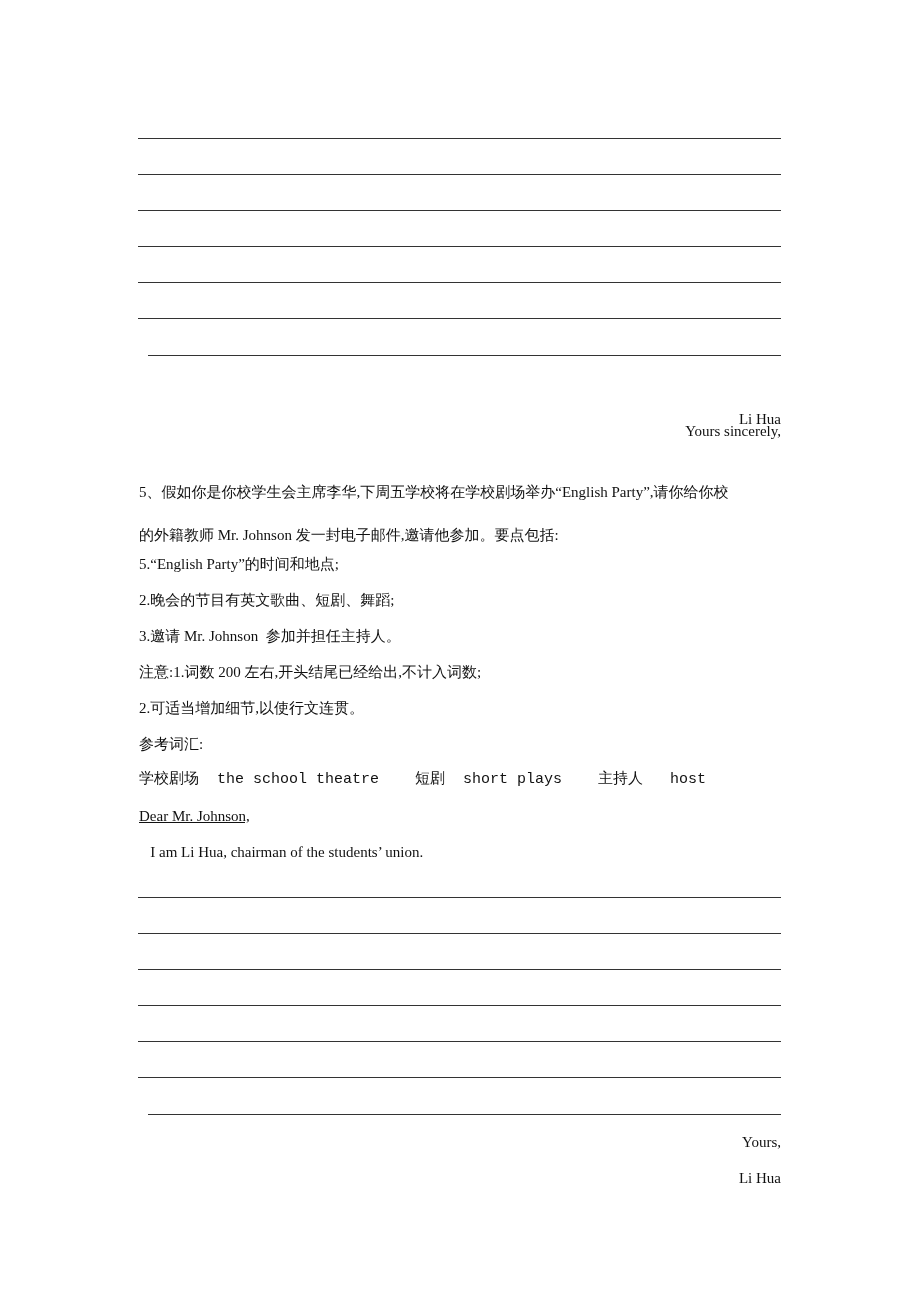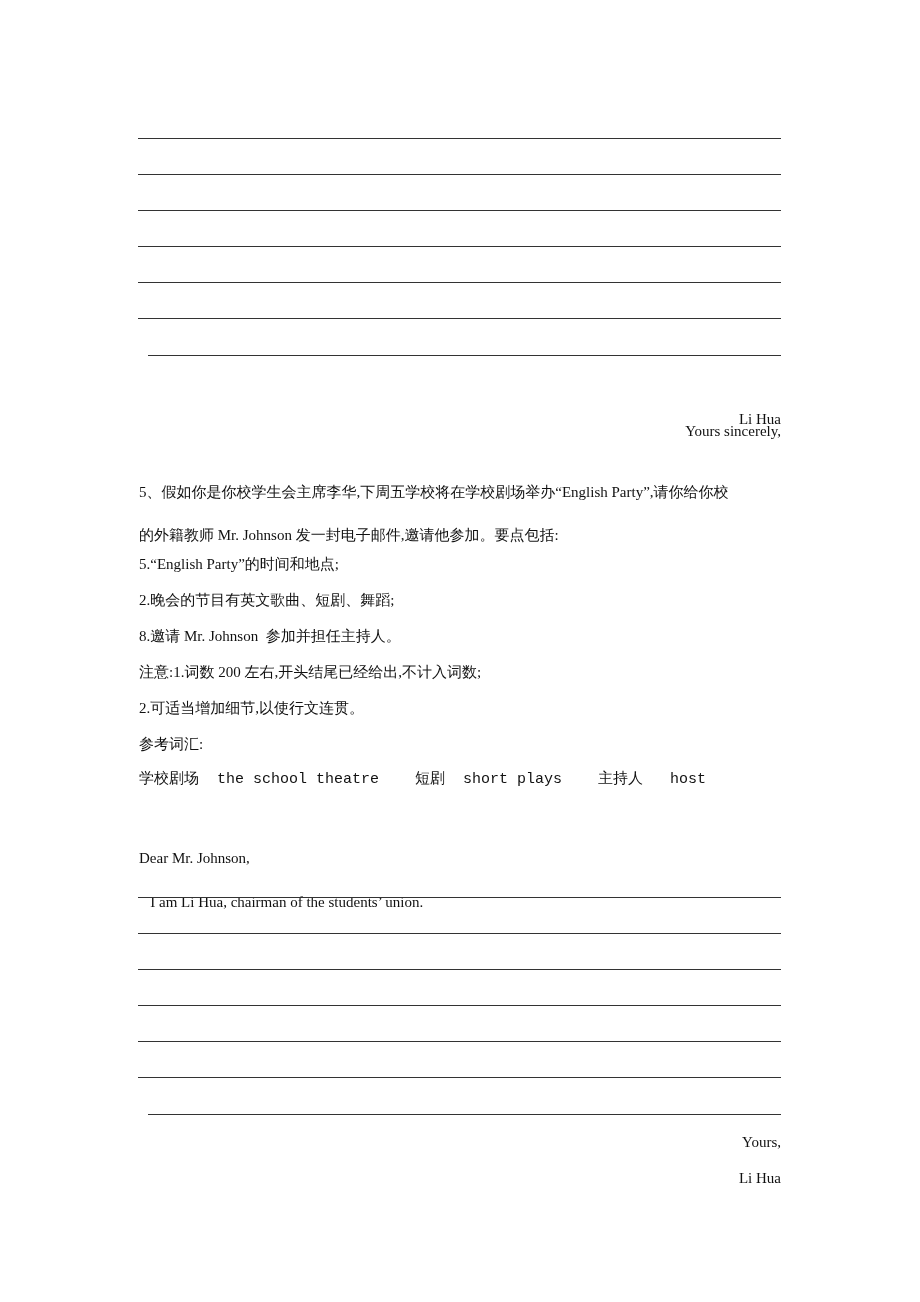--- a/index.html
+++ b/index.html
@@ -20,27 +20,27 @@
 <div class="rule" style="left:138px;width:643px;top:318px;"></div>
 <div class="rule" style="left:148px;width:633px;top:355px;"></div>
 
 <div class="txt right" style="right:139px;top:374px;margin-top:48px;">Yours sincerely,</div>
 <div class="txt right" style="right:139px;top:410px;">Li Hua</div>
 
 <div class="txt" style="left:139px;top:483px;">5、假如你是你校学生会主席李华,下周五学校将在学校剧场举办“English Party”,请你给你校</div>
 <div class="txt" style="left:139px;top:526px;">的外籍教师 Mr. Johnson 发一封电子邮件,邀请他参加。要点包括:</div>
 <div class="txt" style="left:139px;top:555px;">5.“English Party”的时间和地点;</div>
 <div class="txt" style="left:139px;top:591px;">2.晚会的节目有英文歌曲、短剧、舞蹈;</div>
-<div class="txt" style="left:139px;top:627px;">8.邀请 Mr. Johnson  参加并担任主持人。</div>
+<div class="txt" style="left:139px;top:627px;">3.邀请 Mr. Johnson  参加并担任主持人。</div>
 <div class="txt" style="left:139px;top:663px;">注意:1.词数 200 左右,开头结尾已经给出,不计入词数;</div>
 <div class="txt" style="left:139px;top:699px;">2.可适当增加细节,以使行文连贯。</div>
 <div class="txt" style="left:139px;top:735px;">参考词汇:</div>
 <div class="txt" style="left:139px;top:771px;font-family:Liberation Mono, monospace;">学校剧场  the school theatre    短剧  short plays    主持人   host</div>
-<div class="txt" style="left:139px;top:849px;">Dear Mr. Johnson,</div>
-<div class="txt" style="left:139px;top:893px;">   I am Li Hua, chairman of the students’ union.</div>
+<div class="txt" style="left:139px;top:807px;text-decoration:underline;">Dear Mr. Johnson,</div>
+<div class="txt" style="left:139px;top:843px;">   I am Li Hua, chairman of the students’ union.</div>
 
 <div class="rule" style="left:138px;width:643px;top:897px;"></div>
 <div class="rule" style="left:138px;width:643px;top:933px;"></div>
 <div class="rule" style="left:138px;width:643px;top:969px;"></div>
 <div class="rule" style="left:138px;width:643px;top:1005px;"></div>
 <div class="rule" style="left:138px;width:643px;top:1041px;"></div>
 <div class="rule" style="left:138px;width:643px;top:1077px;"></div>
 <div class="rule" style="left:148px;width:633px;top:1114px;"></div>
 
 <div class="txt right" style="right:139px;top:1133px;">Yours,</div>

